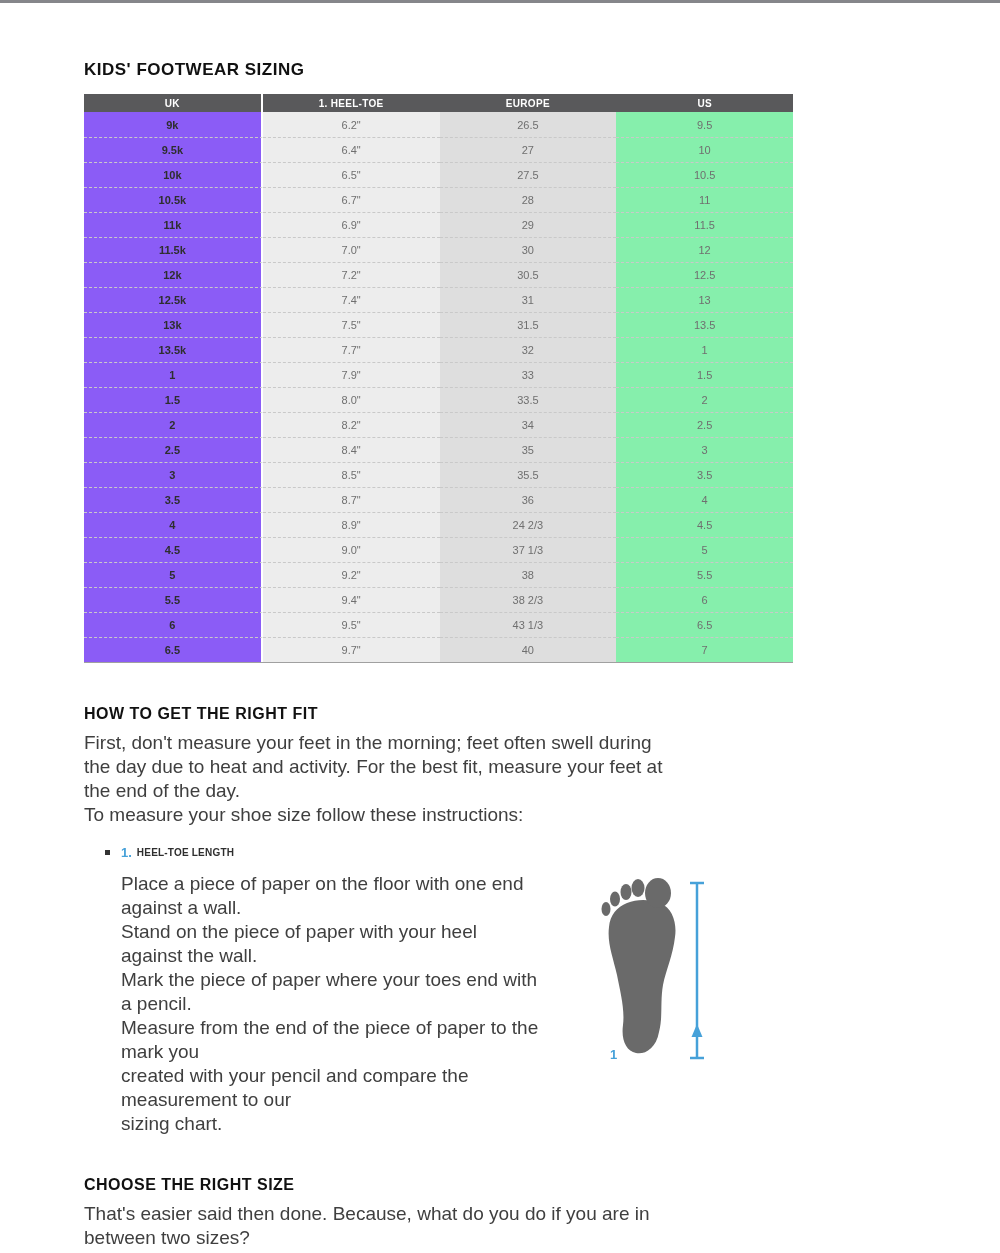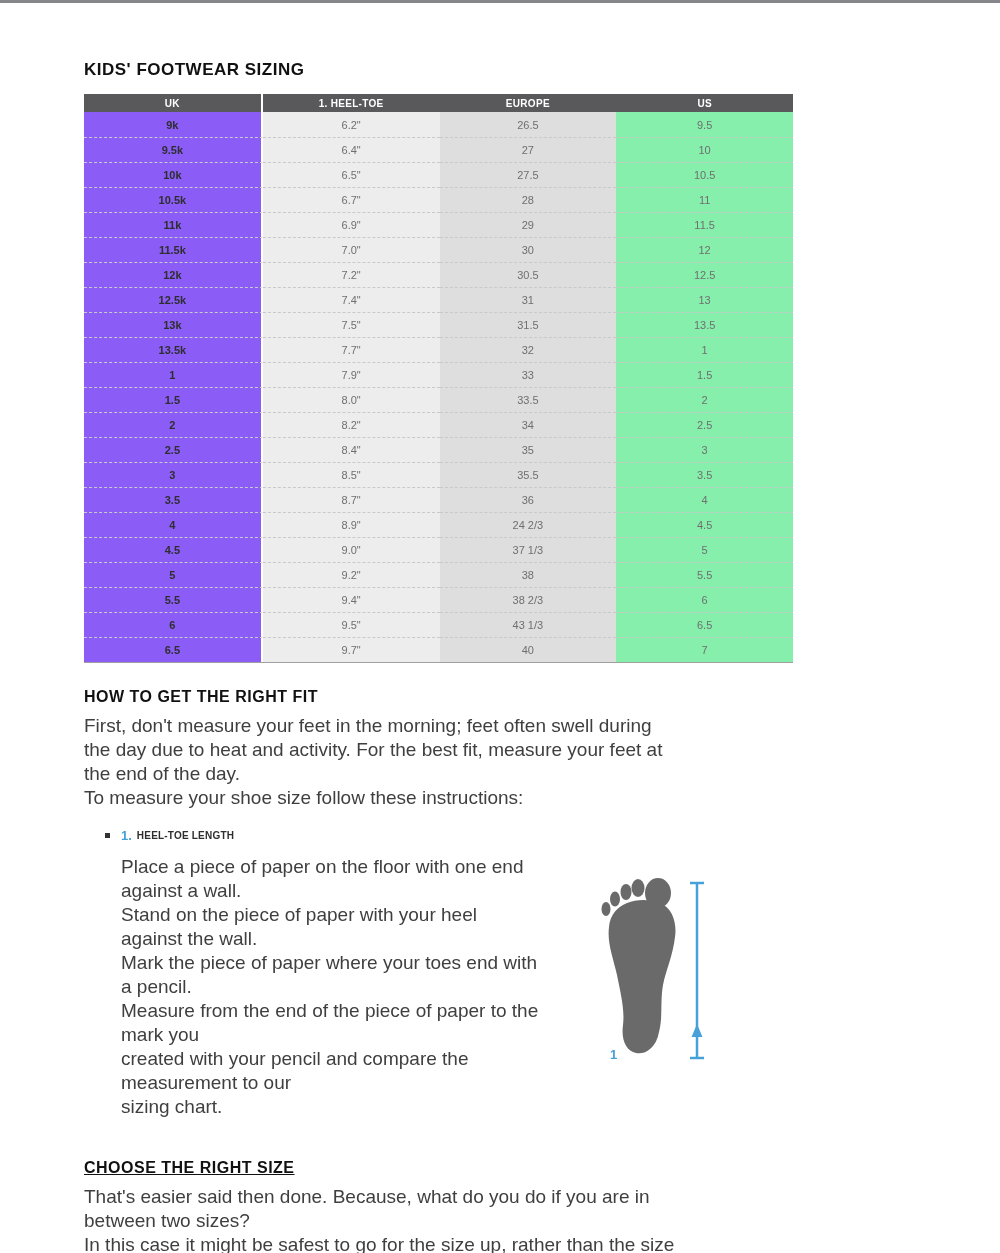--- a/index.html
+++ b/index.html
@@ -63,22 +63,22 @@
   .td.col1 { background: #ededed; }
   .td.col2 { background: #dedede; }
   .td.col3 { background: #86efac; }
   
   h2.section-heading {
     font-size: 16px;
     font-weight: 800;
     letter-spacing: 0.5px;
     color: #111111;
   }
-  .fit-heading { margin-top: 25px; }
-  .choose-heading { margin-top: 40px; text-decoration: underline; }
+  .fit-heading { margin-top: 42px; }
+  .choose-heading { margin-top: 40px; }
   .body-text {
     margin-top: 8px;
     font-size: 19px;
     line-height: 24px;
     color: #3f3f3f;
     white-space: pre-line;
   }
   .step-row {
     margin-top: 18px;
     margin-left: 21px;

